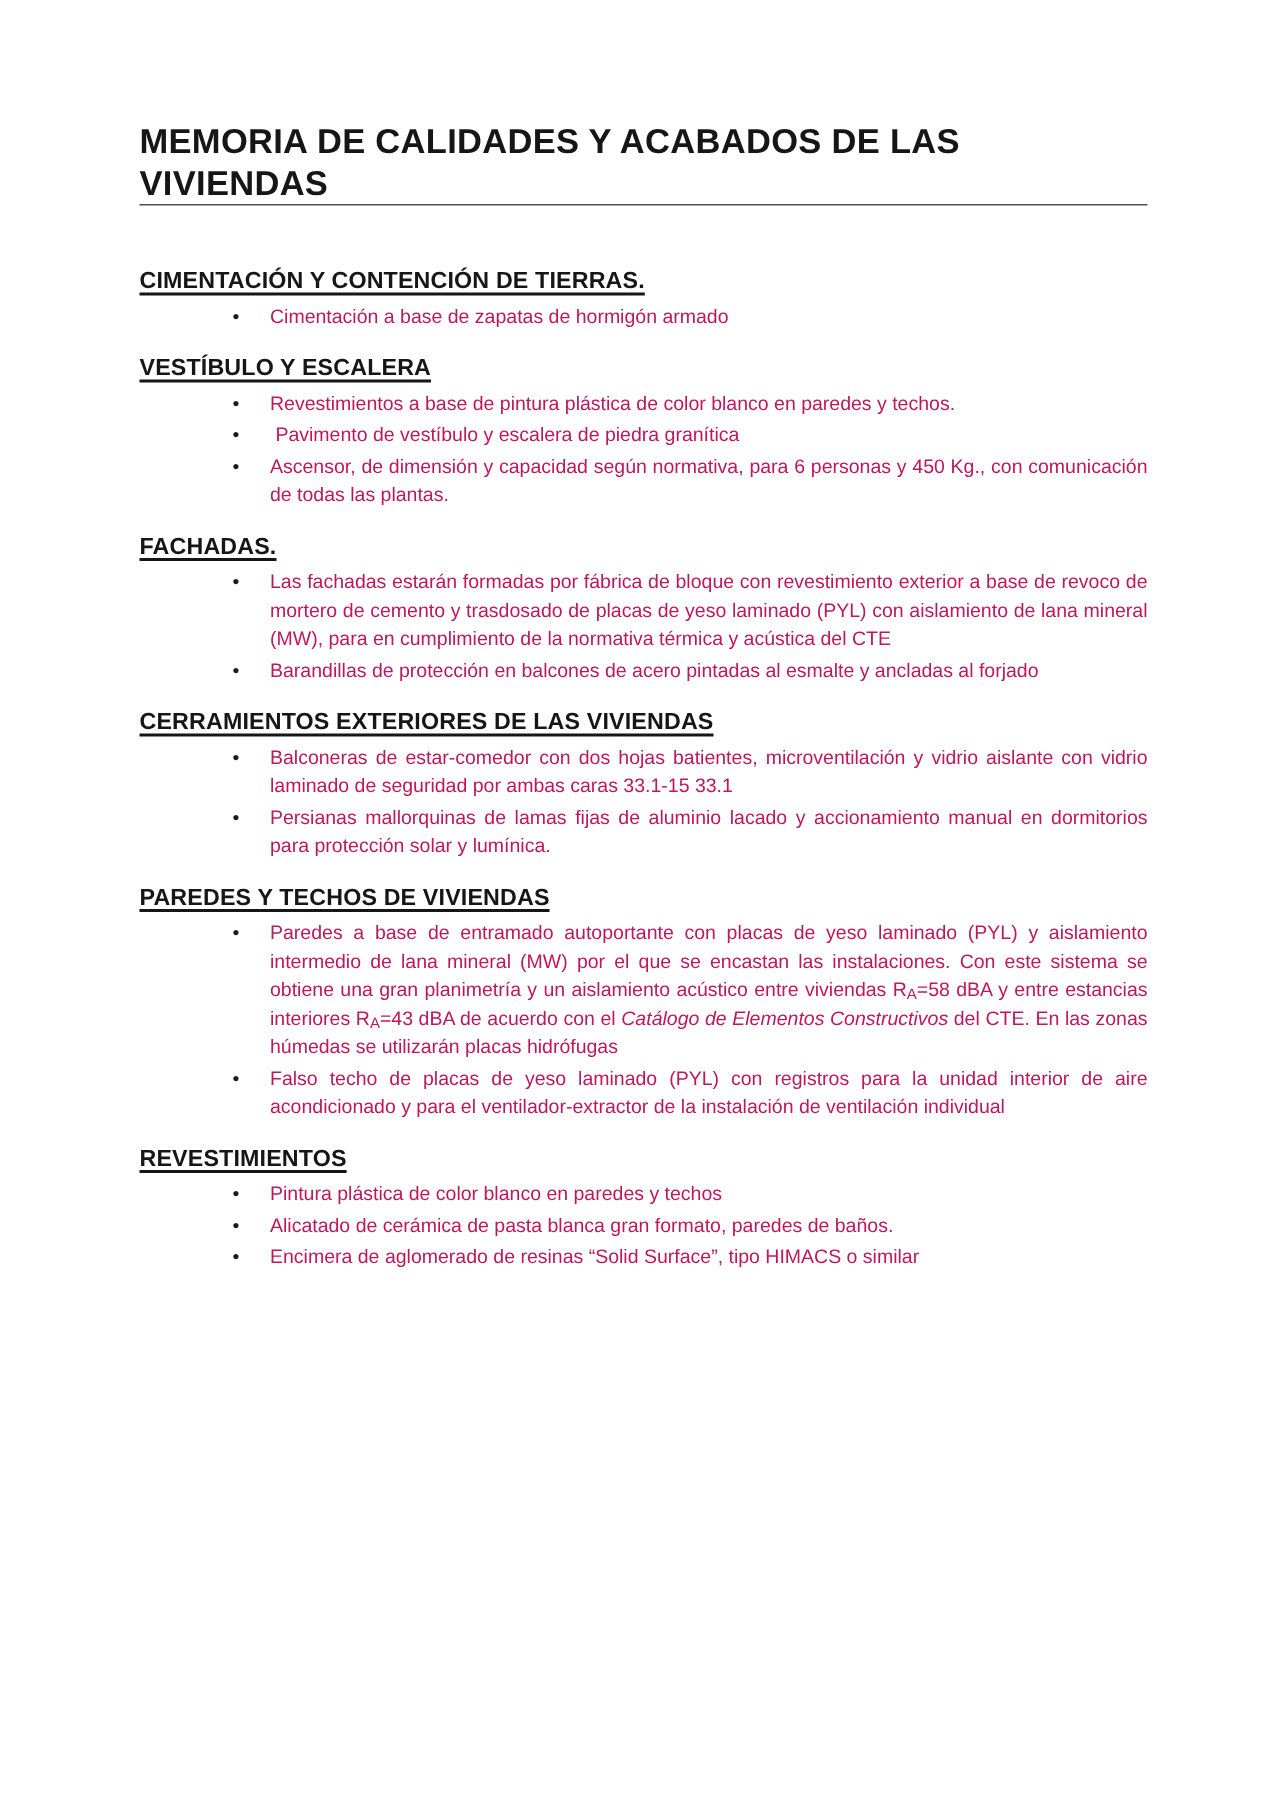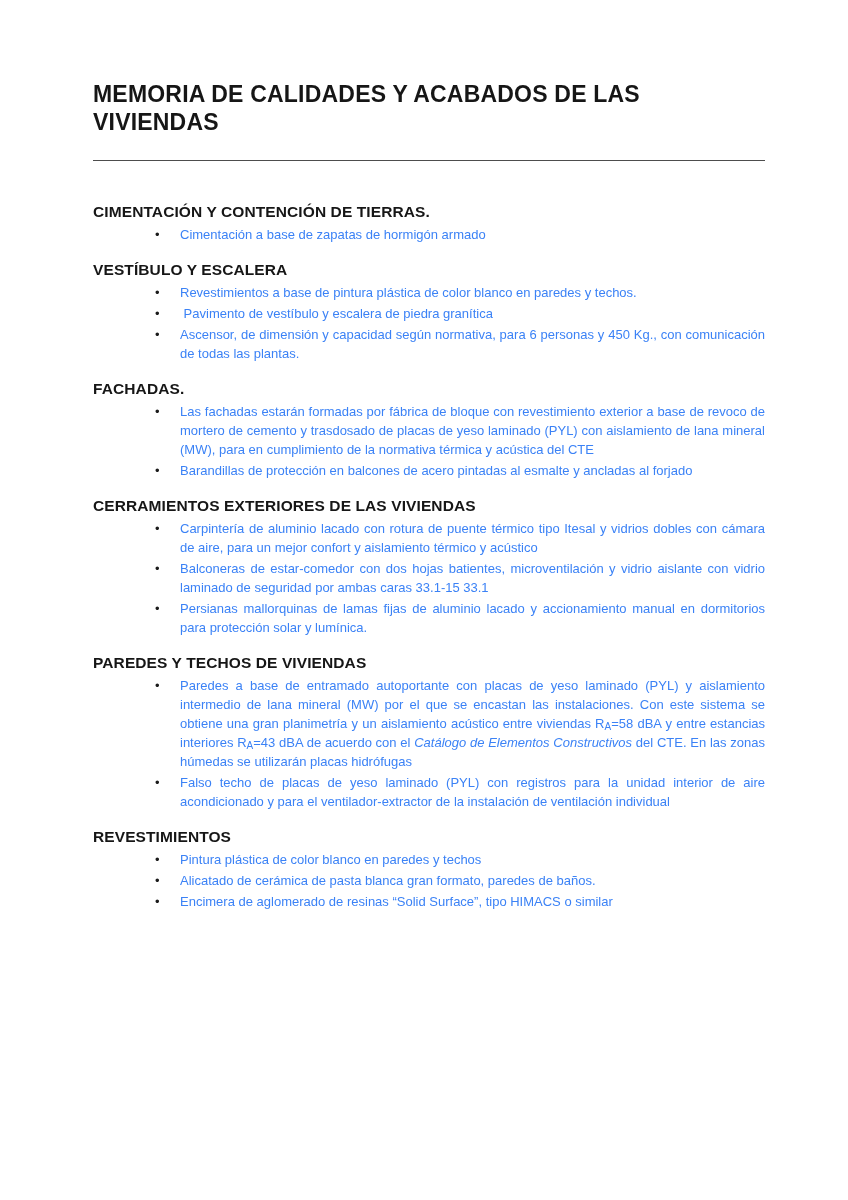--- a/index.html
+++ b/index.html
@@ -21,50 +21,51 @@
     padding: 80px 83px 0 93px;
     background: #ffffff;
   }
   h1.doc-title {
     margin: 0;
     font-size: 23px;
     line-height: 28px;
     font-weight: bold;
     color: #161616;
     letter-spacing: 0.2px;
-    padding-bottom: 24px;
+    padding-bottom: 0;
     border-bottom: 1.5px solid #4d4d4d;
   }
   .sections {
     padding-top: 25px;
   }
   section.section { margin: 0; }
   h2.section-heading {
     margin: 16px 0 0 0;
     font-size: 15.5px;
     line-height: 20px;
     font-weight: bold;
     color: #161616;
+    text-decoration: underline;
     text-decoration-thickness: 1.5px;
     text-underline-offset: 3px;
     letter-spacing: 0.1px;
   }
   ul.bullet-list {
     list-style: none;
     margin: 3px 0 0 0;
     padding: 0;
   }
   ul.bullet-list li {
     position: relative;
     padding-left: 87px;
     margin: 0 0 2px 0;
     font-size: 13px;
     line-height: 19px;
     text-align: justify;
-    color: #3b82f6;
+    color: #be185d;
   }
   ul.bullet-list li::before {
     content: "\2022";
     position: absolute;
     left: 62px;
     top: 0;
     font-size: 13px;
     line-height: 19px;
     color: #1b1b1b;
   }
@@ -101,21 +102,20 @@
       <section class="section">
         <h2 class="section-heading">FACHADAS.</h2>
         <ul class="bullet-list">
           <li><span>Las fachadas estarán formadas por fábrica de bloque con revestimiento exterior a base de revoco de mortero de cemento y trasdosado de placas de yeso laminado (PYL) con aislamiento de lana mineral (MW), para en cumplimiento de la normativa térmica y acústica del CTE</span></li>
           <li><span>Barandillas de protección en balcones de acero pintadas al esmalte y ancladas al forjado</span></li>
         </ul>
       </section>
       <section class="section">
         <h2 class="section-heading">CERRAMIENTOS EXTERIORES DE LAS VIVIENDAS</h2>
         <ul class="bullet-list">
-          <li><span>Carpintería de aluminio lacado con rotura de puente térmico tipo Itesal y vidrios dobles con cámara de aire, para un mejor confort y aislamiento térmico y acústico</span></li>
           <li><span>Balconeras de estar-comedor con dos hojas batientes, microventilación y vidrio aislante con vidrio laminado de seguridad por ambas caras 33.1-15 33.1</span></li>
           <li><span>Persianas mallorquinas de lamas fijas de aluminio lacado y accionamiento manual en dormitorios para protección solar y lumínica.</span></li>
         </ul>
       </section>
       <section class="section">
         <h2 class="section-heading">PAREDES Y TECHOS DE VIVIENDAS</h2>
         <ul class="bullet-list">
           <li><span>Paredes a base de entramado autoportante con placas de yeso laminado (PYL) y aislamiento intermedio de lana mineral (MW) por el que se encastan las instalaciones. Con este sistema se obtiene una gran planimetría y un aislamiento acústico entre viviendas R</span><sub class="subA">A</sub><span>=58 dBA y entre estancias interiores R</span><sub class="subA">A</sub><span>=43 dBA de acuerdo con el </span><em>Catálogo de Elementos Constructivos</em><span> del CTE. En las zonas húmedas se utilizarán placas hidrófugas</span></li>
           <li><span>Falso techo de placas de yeso laminado (PYL) con registros para la unidad interior de aire acondicionado y para el ventilador-extractor de la instalación de ventilación individual</span></li>
         </ul>

